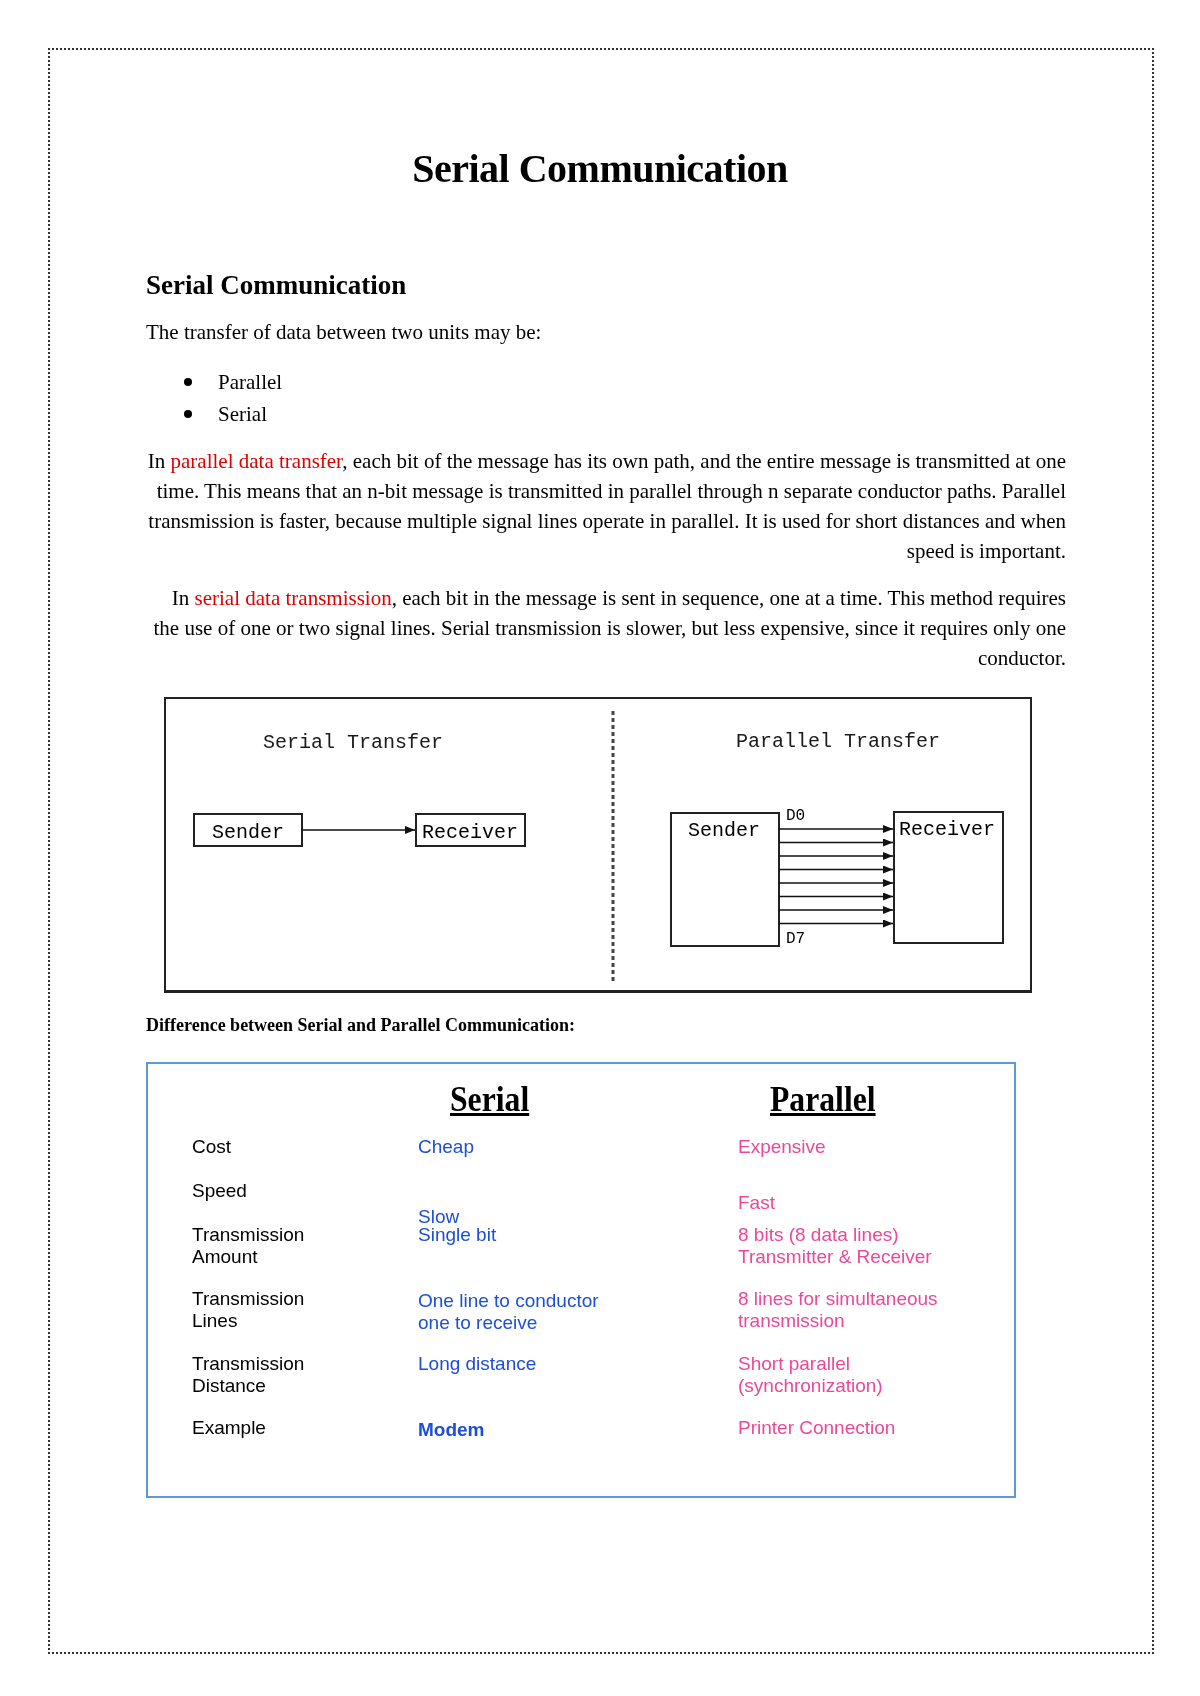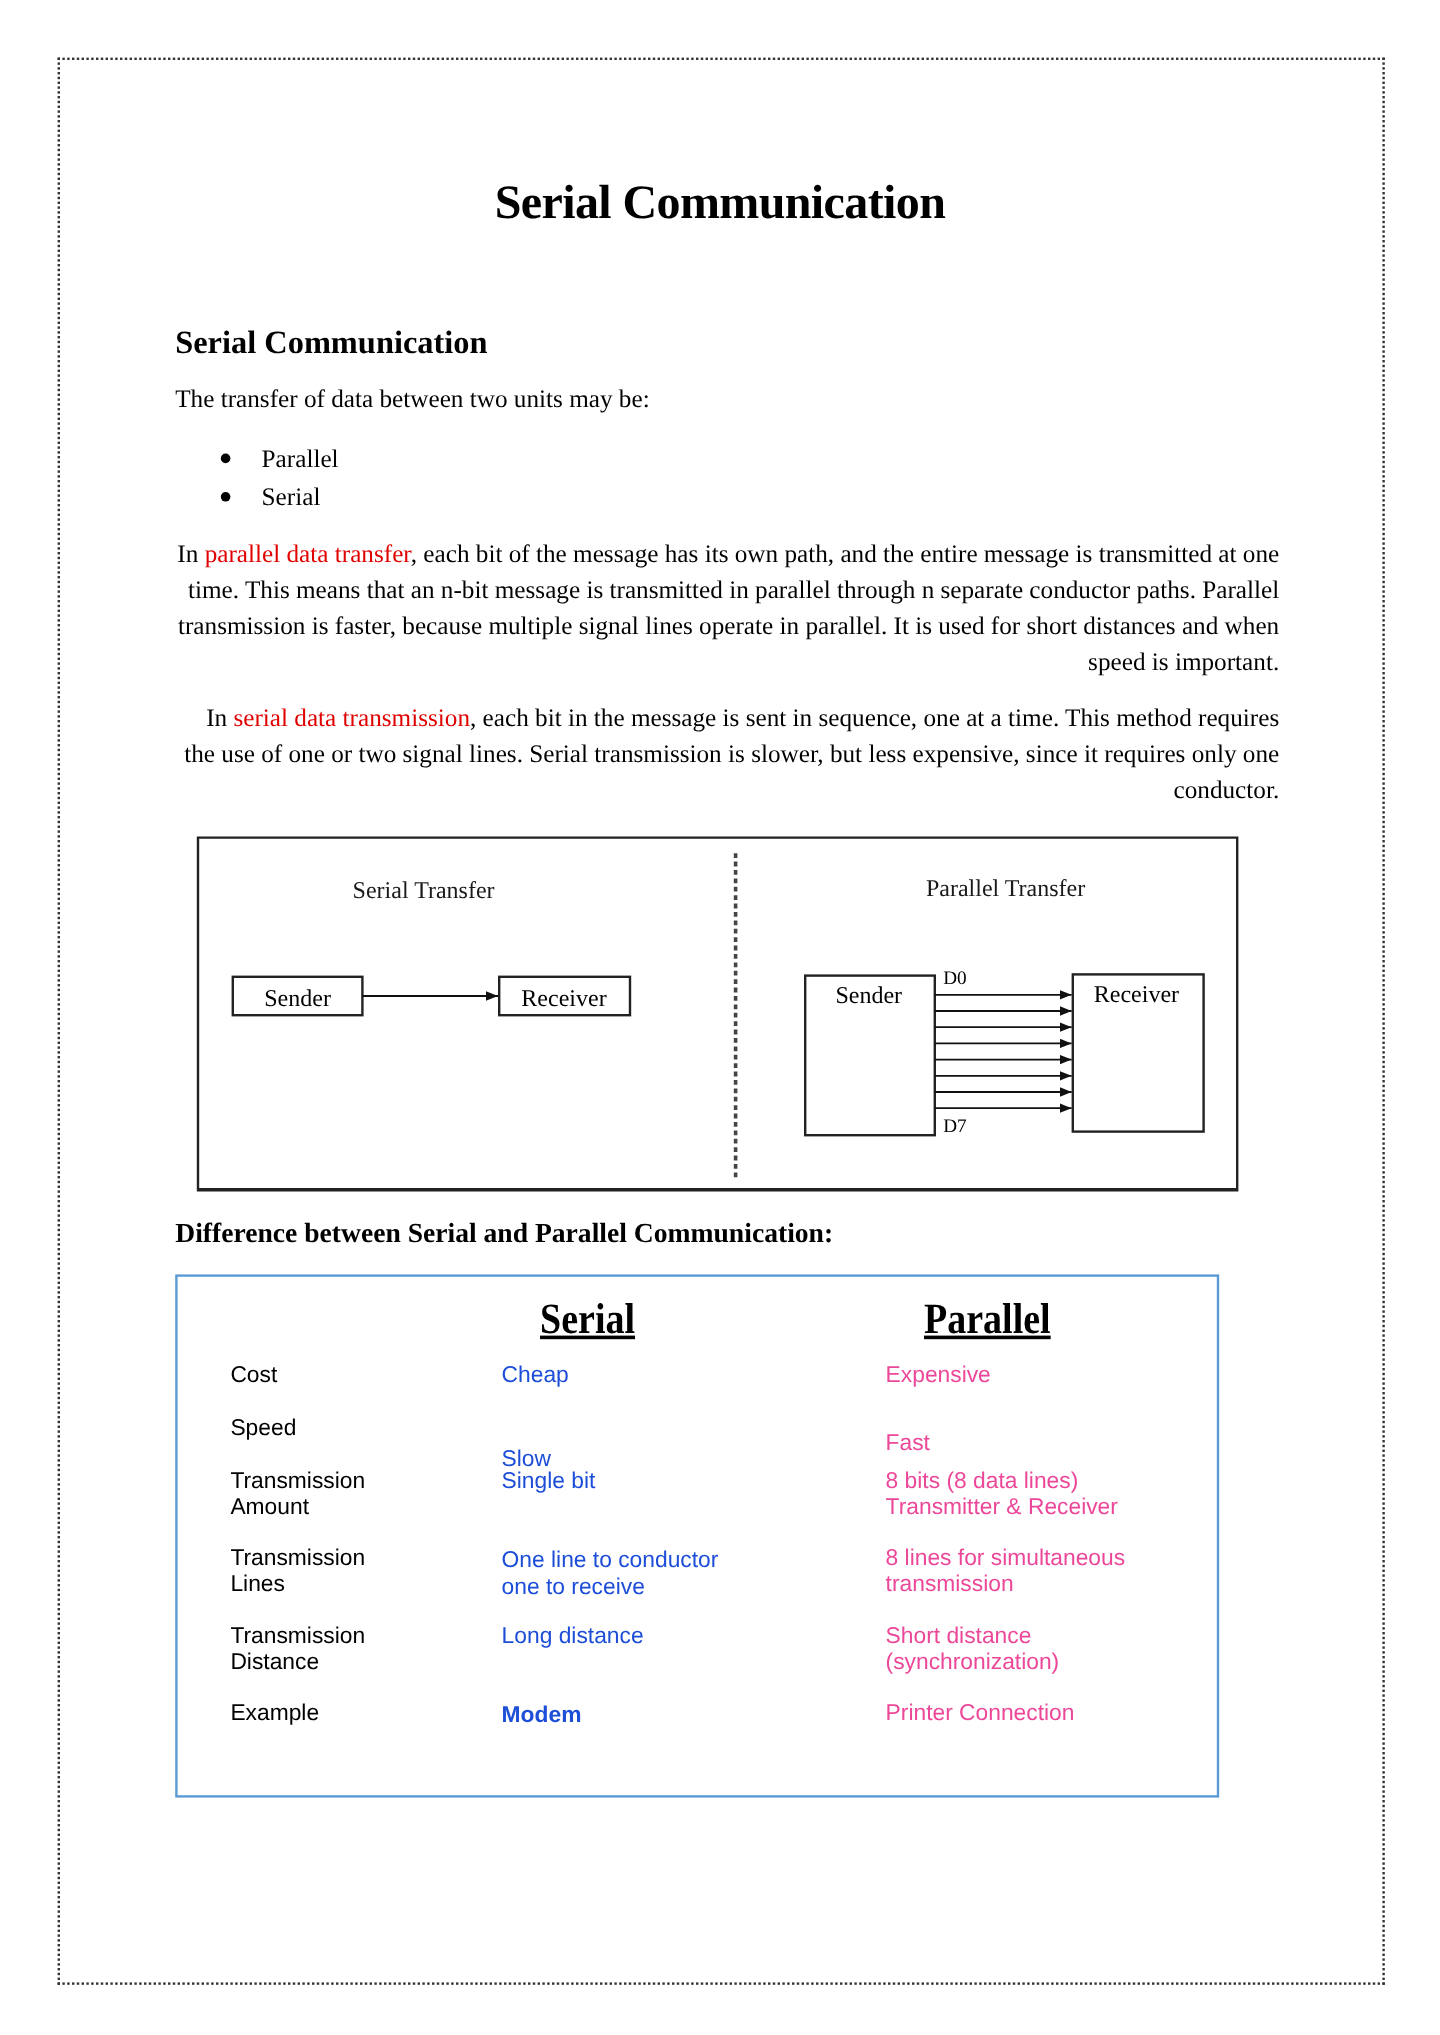--- a/index.html
+++ b/index.html
@@ -13,23 +13,23 @@
   .intro { position: absolute; left: 146px; top: 320px; font-size: 21px; }
   .bullets { position: absolute; left: 146px; top: 366px; margin: 0; padding: 0; list-style: none; font-size: 21px; }
   .bullets li { position: relative; padding-left: 72px; height: 32px; line-height: 32px; }
   .bullets li .dot { position: absolute; left: 38px; top: 12px; width: 8px; height: 8px; background: #000; border-radius: 50%; }
   .para { position: absolute; left: 146px; width: 920px; font-size: 21px; line-height: 30px; text-align: right; }
   .para .hl { color: #e00000; }
   .p1 { top: 446px; }
   .p2 { top: 583px; }
   .figure { position: absolute; left: 164px; top: 697px; width: 868px; height: 296px;
          border: 2px solid #222; border-bottom-width: 3px; box-sizing: border-box;
-         font-family: Liberation Serif, serif; color: #0c4a6e; }
+         font-family: Liberation Mono, monospace; color: #0c4a6e; }
   .figure svg { position: absolute; left: 0; top: 0; }
-  .diff-heading { position: absolute; left: 146px; top: 1015px; font-size: 23px; font-weight: bold; }
+  .diff-heading { position: absolute; left: 146px; top: 1015px; font-size: 18px; font-weight: bold; }
   .compare-box { position: absolute; left: 146px; top: 1062px; width: 870px; height: 436px;
          border: 2px solid #5b9bd5; box-sizing: border-box;
          font-family: "Liberation Sans", "DejaVu Sans", sans-serif; }
   .col-head { position: absolute; top: 14px; font-family: "Liberation Serif", "DejaVu Serif", serif;
          font-size: 36px; font-weight: bold; text-decoration: underline; text-decoration-thickness: 3px;
          transform: scaleX(0.88); transform-origin: left top; }
   .ch-serial { left: 302px; }
   .ch-parallel { left: 622px; }
   .row { position: absolute; left: 0; width: 100%; font-size: 19px; line-height: 22px; }
   .row .attr { position: absolute; left: 44px; font-weight: normal; width: 200px; }
@@ -148,21 +148,21 @@
       </div>
       <div class="row" style="top: 289px;">
         <div class="attr" style="top: 0px;">
           <div>Transmission</div>
           <div>Distance</div>
         </div>
         <div class="sv" style="top: 0px;">
           <div>Long distance</div>
         </div>
         <div class="pv" style="top: 0px;">
-          <div>Short distance</div>
+          <div>Short parallel</div>
           <div>(synchronization)</div>
         </div>
       </div>
       <div class="row" style="top: 353px;">
         <div class="attr" style="top: 0px;">
           <div>Example</div>
         </div>
         <div class="sv" style="top: 2px; font-weight: bold;">
           <div>Modem</div>
         </div>

